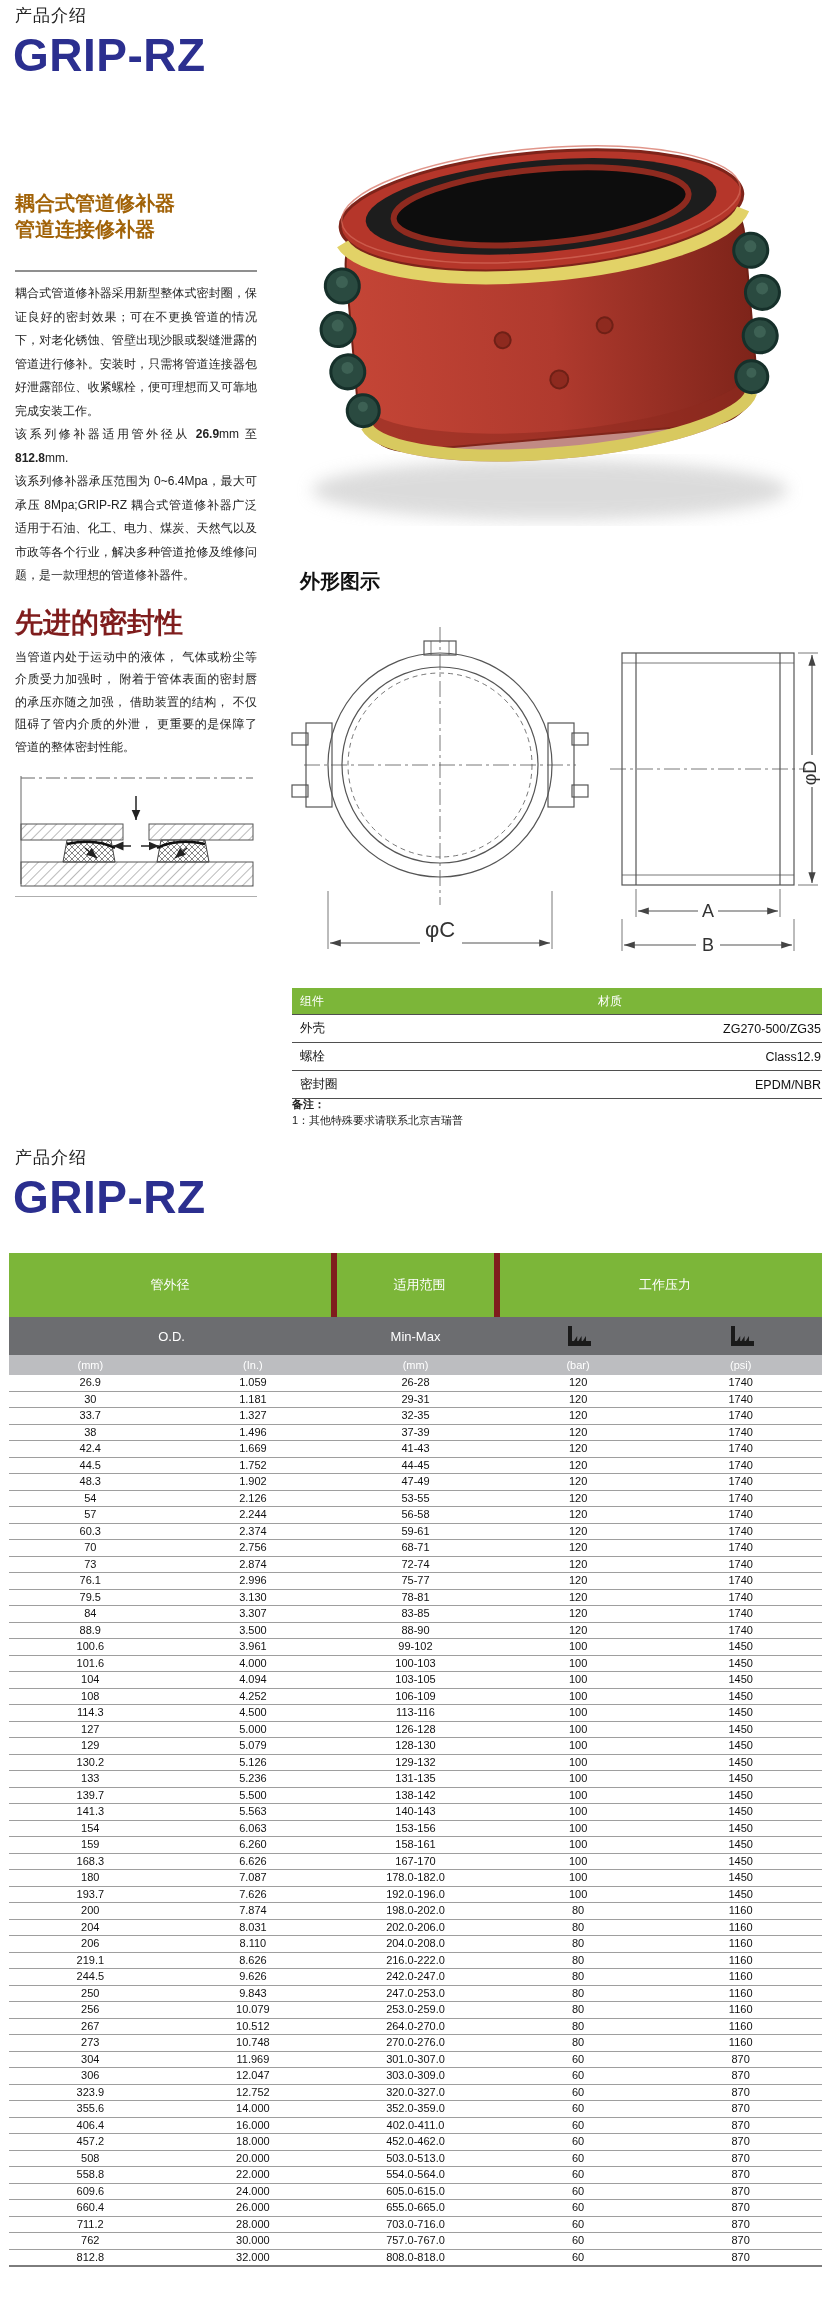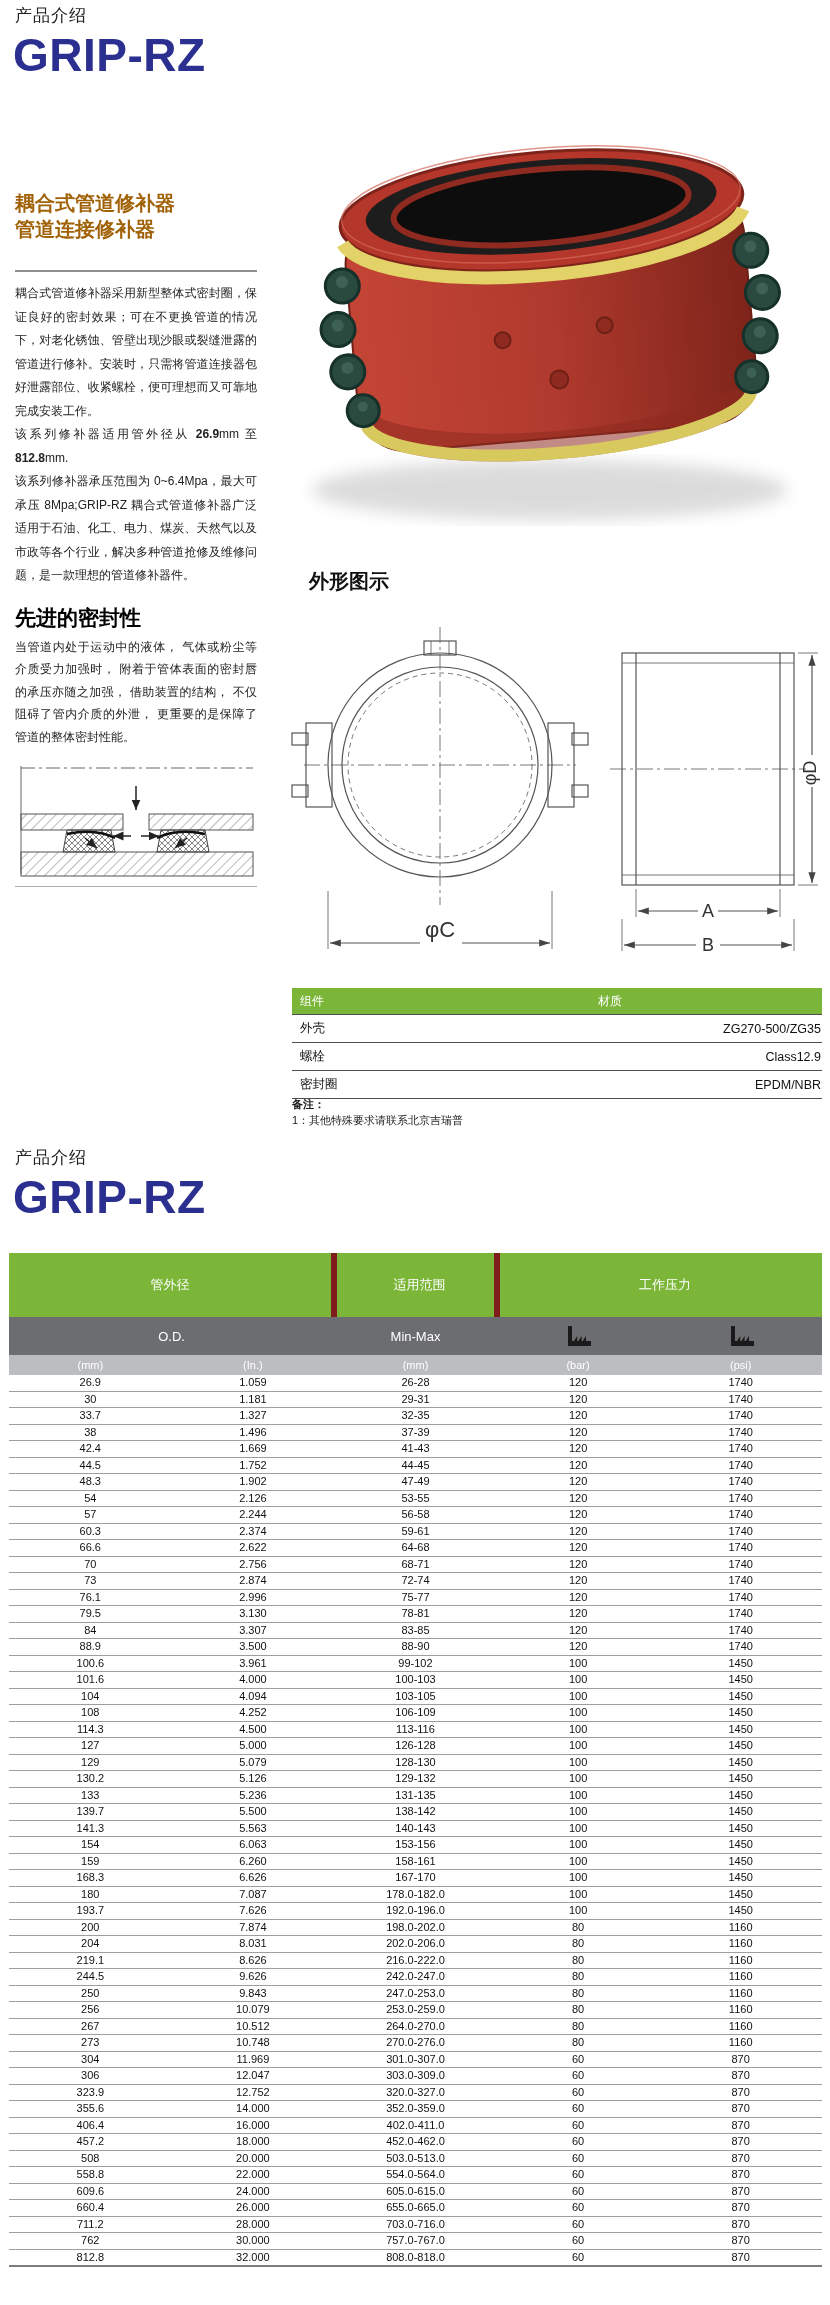--- a/index.html
+++ b/index.html
@@ -20,28 +20,28 @@
   .brand{position:absolute;left:13px;font-size:46px;font-weight:bold;color:var(--blue);letter-spacing:0.5px;}
   #page1 .brand{top:28px;}
   #page2 .eyebrow{top:6px;}
   #page2 .brand{top:30px;}
 
   
   .left-col{position:absolute;left:15px;top:190px;width:242px;}
   .blue-heading{font-size:20px;line-height:26px;font-weight:bold;color:#a16207;margin:0;}
   .rule{border:none;border-top:2px solid #8f8f8f;margin:28px 0 10px 0;}
   .body-text{font-size:12px;line-height:23.5px;text-align:justify;color:#222;margin:0;}
-  .seal-title{font-size:21px;font-weight:bold;margin:16px 0 4px 0;color:#000000;}
+  .seal-title{font-size:28px;font-weight:bold;margin:16px 0 4px 0;color:#7f1d1d;}
   .seal-text{font-size:12px;line-height:22.5px;text-align:justify;color:#222;margin:0;}
   .seal-svg{display:block;margin-top:8px;}
   .bottom-rule{border:none;border-top:1.5px solid #aeaeae;margin:4px 0 0 0;}
 
   
   .photo{position:absolute;left:295px;top:78px;}
-  .outline-title{position:absolute;left:300px;top:568px;font-size:20px;font-weight:bold;color:#111;margin-left:9px;}
+  .outline-title{position:absolute;left:300px;top:568px;font-size:20px;font-weight:bold;color:#111;}
   .drawings{position:absolute;left:290px;top:605px;}
 
   .materials{position:absolute;left:292px;top:988px;width:530px;border-collapse:collapse;}
   .materials th{background:var(--green);color:#fff;font-size:12px;font-weight:normal;height:24px;}
   .materials th:first-child{text-align:left;padding-left:8px;width:20%;}
   .materials th:last-child{text-align:center;}
   .materials td{height:25px;font-size:12.5px;border-top:1.5px solid #4f4f4f;color:#111;}
   .materials td:first-child{text-align:left;padding-left:8px;}
   .materials td:last-child{text-align:right;}
   .materials tbody tr:last-child td{border-bottom:1.5px solid #4f4f4f;}
@@ -358,27 +358,20 @@
             <td>1740</td>
           </tr>
           <tr>
             <td>60.3</td>
             <td>2.374</td>
             <td>59-61</td>
             <td>120</td>
             <td>1740</td>
           </tr>
           <tr>
-            <td>66.6</td>
-            <td>2.622</td>
-            <td>64-68</td>
-            <td>120</td>
-            <td>1740</td>
-          </tr>
-          <tr>
             <td>70</td>
             <td>2.756</td>
             <td>68-71</td>
             <td>120</td>
             <td>1740</td>
           </tr>
           <tr>
             <td>73</td>
             <td>2.874</td>
             <td>72-74</td>
@@ -529,20 +522,27 @@
             <td>200</td>
             <td>7.874</td>
             <td>198.0-202.0</td>
             <td>80</td>
             <td>1160</td>
           </tr>
           <tr>
             <td>204</td>
             <td>8.031</td>
             <td>202.0-206.0</td>
+            <td>80</td>
+            <td>1160</td>
+          </tr>
+          <tr>
+            <td>206</td>
+            <td>8.110</td>
+            <td>204.0-208.0</td>
             <td>80</td>
             <td>1160</td>
           </tr>
           <tr>
             <td>219.1</td>
             <td>8.626</td>
             <td>216.0-222.0</td>
             <td>80</td>
             <td>1160</td>
           </tr>

